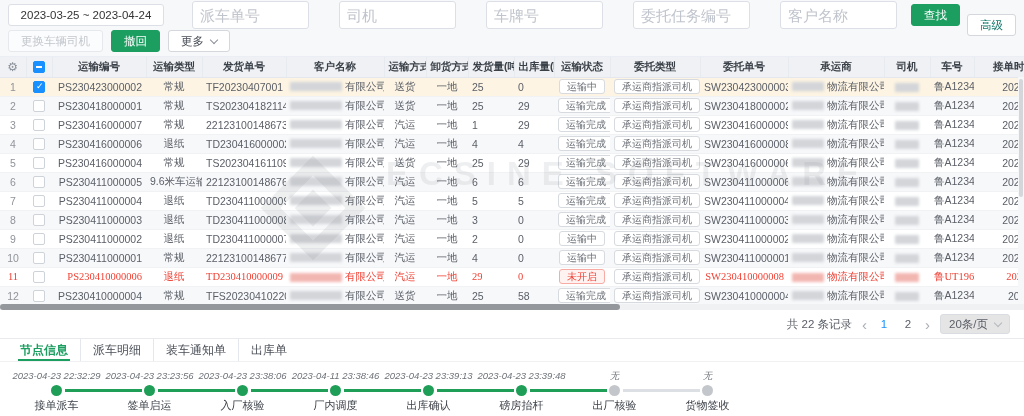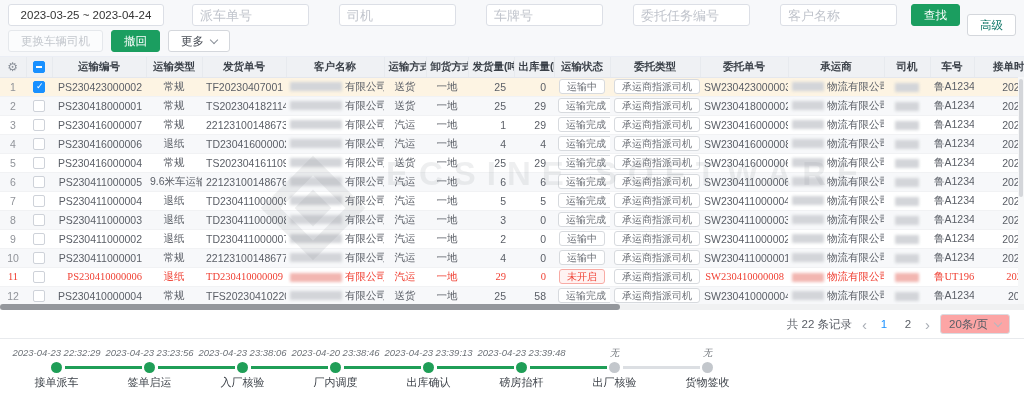--- a/index.html
+++ b/index.html
@@ -8,22 +8,22 @@
     width:1024px; height:416px; overflow:hidden;
     font-family:"Liberation Sans","DejaVu Sans",sans-serif;
     font-size:12px; color:#5a5e66; background:#f7f8fa;
   }
   .page { width:1024px; height:416px; display:flex; flex-direction:column; }
 
   
   .filter-bar { display:flex; align-items:center; gap:7px; padding:4px 8px 0 8px; height:26px; flex:0 0 26px; }
   .f-date { width:164px; height:22px; border:1px solid #dcdfe6; border-radius:3px; background:#fff;
             display:flex; align-items:center; justify-content:center; font-size:11.5px; color:#333; white-space:nowrap; }
-  .f-input { width:117px; height:22px; border:1px solid #dcdfe6; border-radius:3px; padding:0 7px;
-             font-size:13px; color:#333; background:#fff; outline:none;
+  .f-input { width:117px; height:28px; border:1px solid #dcdfe6; border-radius:3px; padding:0 7px;
+             font-size:15px; color:#333; background:#fff; outline:none;
              font-family:"Liberation Sans","DejaVu Sans",sans-serif;margin-left:21px; }
   .f-input::placeholder { color:#c0c4cc; }
   .spacer { flex:1; }
   .btn { height:22px; padding:0 12px; border-radius:3px; font-size:11.5px; border:1px solid transparent;
          cursor:pointer; background:#fff; white-space:nowrap;
          font-family:"Liberation Sans","DejaVu Sans",sans-serif; }
   .btn-green { background:#1b9e60; border-color:#1b9e60; color:#fff; }
   .btn-adv { border:1px solid #d4d7dc; color:#15796b;margin-top:20px; }
 
   
@@ -38,21 +38,21 @@
                     background:#fff; border-top:1px solid #ebeef5; }
   table { border-collapse:collapse; table-layout:fixed; width:1054px; }
   th, td { padding:0 4px; overflow:hidden; white-space:nowrap; font-size:10.5px; }
   thead th { height:20px; background:#eff1f4; color:#3a4048; font-weight:bold;
              border-bottom:1px solid #e4e7ed; border-right:1px solid #e7eaee; }
   tbody td { height:19px; border-bottom:1px solid #f1f2f4; color:#5a5e66; }
   tbody tr:nth-child(even) { background:#f7f8fa; }
   tbody tr.sel { background:#fdf4e3; }
   tbody tr.alert td, tbody tr.alert .idx { color:#f04134;font-family:Liberation Serif, serif; }
   .idx { color:#909399; }
-  .lft { text-align:right; } .ctr { text-align:center; } .num { text-align:right; padding-right:8px; }
+  .lft { text-align:right; } .ctr { text-align:center; } .num { text-align:left; padding-right:8px; }
   .gear { color:#8a9099; font-size:12px; cursor:pointer; }
   .badge { display:inline-block; border:1px solid #d7dade; border-radius:3px; padding:0 7px;
            line-height:13px; font-size:10px; color:#6b6f76; background:#fff; }
   .badge.danger { border-color:#f8aba5; color:#f04134; background:#fff3f2; }
   .cb { display:inline-block; width:12px; height:12px; border:1px solid #ced2d9; border-radius:2px;
         background:#fff; position:relative; vertical-align:-2px; cursor:pointer; }
   .cb.checked { background:#1890ff; border-color:#1890ff; }
   .cb.checked::after { content:"✓"; color:#fff; font-size:9px; position:absolute; left:2px; top:-1px; }
   .cb.ind { background:#1890ff; border-color:#1890ff; }
   .cb.ind::after { content:""; position:absolute; left:2px; top:4px; width:6px; height:2px; background:#fff; }
@@ -76,21 +76,21 @@
   .hscroll { height:6px; flex:0 0 6px; background:#f0f1f2; position:relative; }
   .hthumb { position:absolute; left:0; top:0; height:6px; width:620px; border-radius:3px; background:#94979c; cursor:grab; }
 
   
   .pagination { display:flex; align-items:center; justify-content:flex-end; gap:10px;
                 padding:0 14px; height:28px; flex:0 0 28px; background:#fff; font-size:11.5px; color:#5a5e66; }
   .pg-arrow { color:#a8adb5; font-size:15px; line-height:1; cursor:pointer; }
   .pg-num { min-width:14px; text-align:center; cursor:pointer; color:#5a5e66; }
   .pg-num.active { color:#1890ff; }
   .pg-size { border:1px solid #d9dce1; border-radius:3px; height:20px; display:flex; align-items:center;
-             gap:7px; padding:0 8px; background:#fca5a5; cursor:pointer; }
+             gap:7px; padding:0 8px; background:#e5e5e5; cursor:pointer; }
   .pg-size .chev { border-color:#b3b8bf; }
 
   
   .footer { flex:1; background:#fff; border-top:1px solid #e8eaed; overflow:hidden; }
   .tabs { display:flex; align-items:stretch; height:23px; padding:0 8px; border-bottom:1px solid #f0f1f3; }
   .tab { padding:0 12px; font-size:12px; color:#4a4f57; line-height:22px; cursor:pointer; position:relative; }
   .tab + .tab { border-left:1px solid #e4e7ed; }
   .tab.active { color:#1b9e60; font-weight:bold; }
   .tab.active::after { content:""; position:absolute; left:10px; right:10px; bottom:0; height:2px; background:#1b9e60; }
 
@@ -434,41 +434,47 @@
         <span class="pg-num">2</span>
       </span>
     <span class="pg-arrow">›</span>
     <span class="pg-size">
       <span>20条/页</span>
       <span class="chev"></span>
     </span>
   </div>
 
   <div class="footer">
+    <div class="tabs" id="tabs">
+        <div class="tab active">节点信息</div>
+        <div class="tab">派车明细</div>
+        <div class="tab">装车通知单</div>
+        <div class="tab">出库单</div>
+      </div>
     <div class="timeline" id="timeline">
         <div class="tl-node">
           <div class="tl-time">2023-04-23 22:32:29</div>
           <div class="tl-dot"></div>
           <div class="tl-label">接单派车</div>
           <div class="tl-name"></div>
         </div>
         <div class="tl-node">
           <div class="tl-time">2023-04-23 23:23:56</div>
           <div class="tl-dot"></div>
           <div class="tl-label">签单启运</div>
           <div class="tl-name"></div>
         </div>
         <div class="tl-node">
           <div class="tl-time">2023-04-23 23:38:06</div>
           <div class="tl-dot"></div>
           <div class="tl-label">入厂核验</div>
           <div class="tl-name"></div>
         </div>
         <div class="tl-node">
-          <div class="tl-time">2023-04-20 23:38:46</div>
+          <div class="tl-time">2023-04-11 23:38:46</div>
           <div class="tl-dot"></div>
           <div class="tl-label">厂内调度</div>
           <div class="tl-name"></div>
         </div>
         <div class="tl-node">
           <div class="tl-time">2023-04-23 23:39:13</div>
           <div class="tl-dot"></div>
           <div class="tl-label">出库确认</div>
           <div class="tl-name"></div>
         </div>

